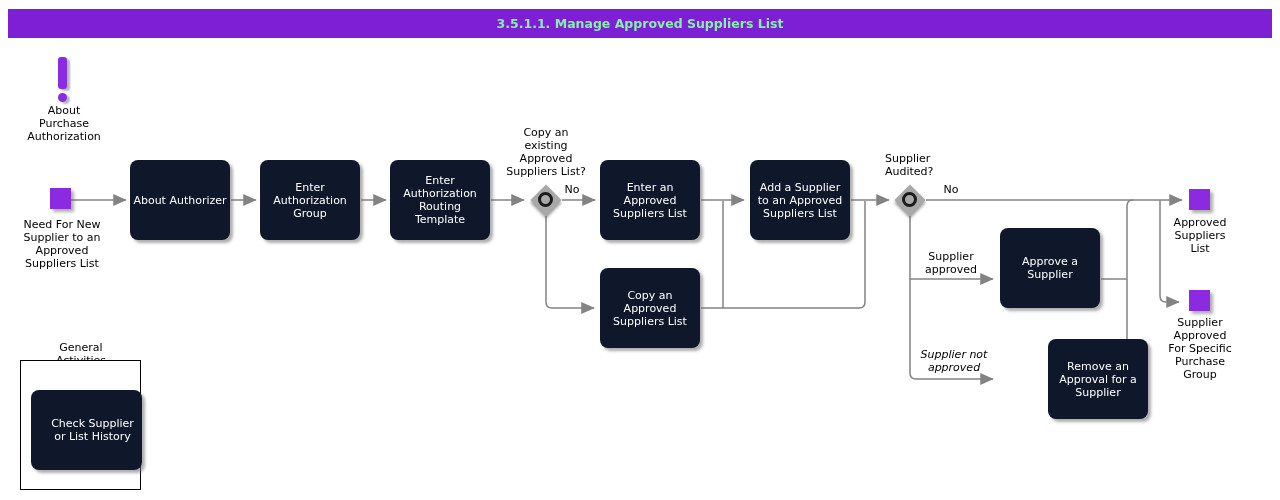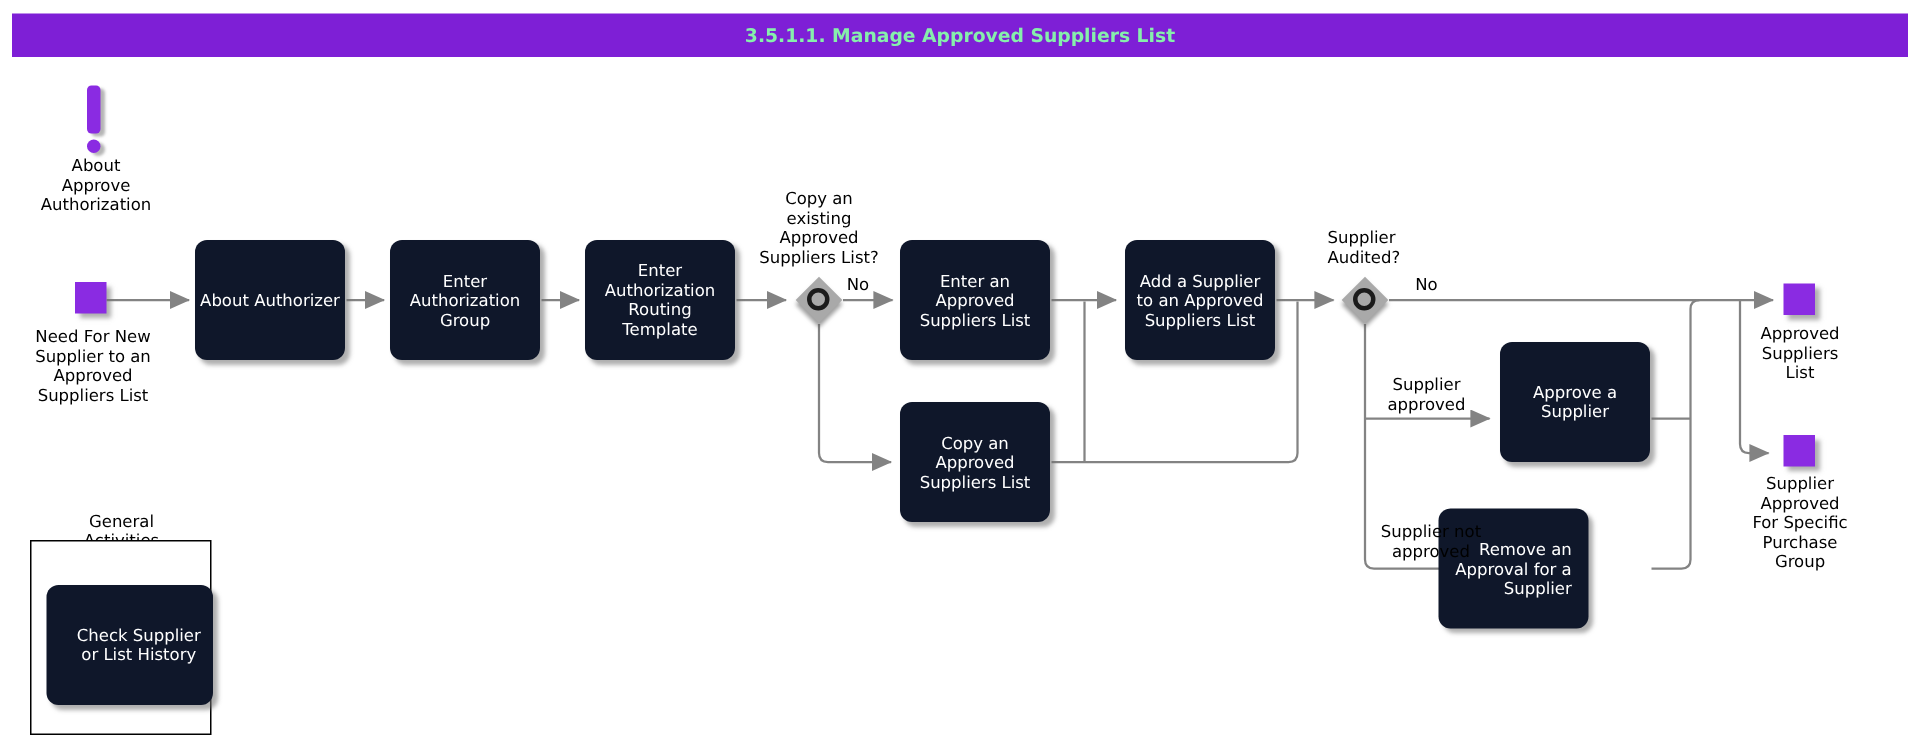--- a/index.html
+++ b/index.html
@@ -81,21 +81,21 @@
       <path d="M910,279 H993" marker-end="url(#arrow)"></path>
       <path d="M1101,279 H1127"></path>
       <path d="M1101,379 H1121 Q1127,379 1127,373 V206 Q1127,200 1133,200"></path>
       <path d="M1160,200 V296 Q1160,302 1166,302 H1179" marker-end="url(#arrow)"></path>
     </g>
   </svg>
 
   <div class="excl-bar"></div>
   <div class="excl-dot"></div>
   <div class="lbl" style="left:20px; top:104px; width:88px;">About
-Approve
+Purchase
 Authorization</div>
 
   <div class="event-square" style="left:50px; top:188px;"></div>
   <div class="lbl" style="left:18px; top:218px; width:88px;">Need For New
 Supplier to an
 Approved
 Suppliers List</div>
 
   <div class="task" style="left:130px; top:160px;">
     <span>About Authorizer</span>
@@ -123,42 +123,42 @@
   </div>
   <div class="task" style="left:600px; top:268px;">
     <span>Copy an
 Approved
 Suppliers List</span>
   </div>
   <div class="task" style="left:1000px; top:228px;">
     <span>Approve a
 Supplier</span>
   </div>
-  <div class="task" style="left:959px; top:339px;text-align:right;">
+  <div class="task" style="left:1048px; top:339px;">
     <span>Remove an
 Approval for a
 Supplier</span>
   </div>
 
   <div class="lbl" style="left:496px; top:126px; width:100px;">Copy an
 existing
 Approved
 Suppliers List?</div>
   <div class="diamond" style="left:535px; top:189px;"></div>
   <div class="diamond-ring" style="left:538px; top:192px;"></div>
   <div class="lbl" style="left:560px; top:183px; width:24px;">No</div>
 
   <div class="lbl left" style="left:885px; top:152px; width:80px;">Supplier
 Audited?</div>
   <div class="diamond" style="left:899px; top:189px;"></div>
   <div class="diamond-ring" style="left:902px; top:192px;"></div>
   <div class="lbl" style="left:939px; top:183px; width:24px;">No</div>
   <div class="lbl" style="left:916px; top:250px; width:70px;">Supplier
 approved</div>
-  <div class="lbl" style="left:913px; top:348px; width:82px;">Supplier not
+  <div class="lbl" style="left:913px; top:348px; width:82px;font-style:italic;">Supplier not
 approved</div>
 
   <div class="event-square" style="left:1189px; top:189px;"></div>
   <div class="lbl" style="left:1159px; top:216px; width:82px;">Approved
 Suppliers
 List</div>
   <div class="event-square" style="left:1189px; top:290px;"></div>
   <div class="lbl" style="left:1154px; top:316px; width:92px;">Supplier
 Approved
 For Specific

